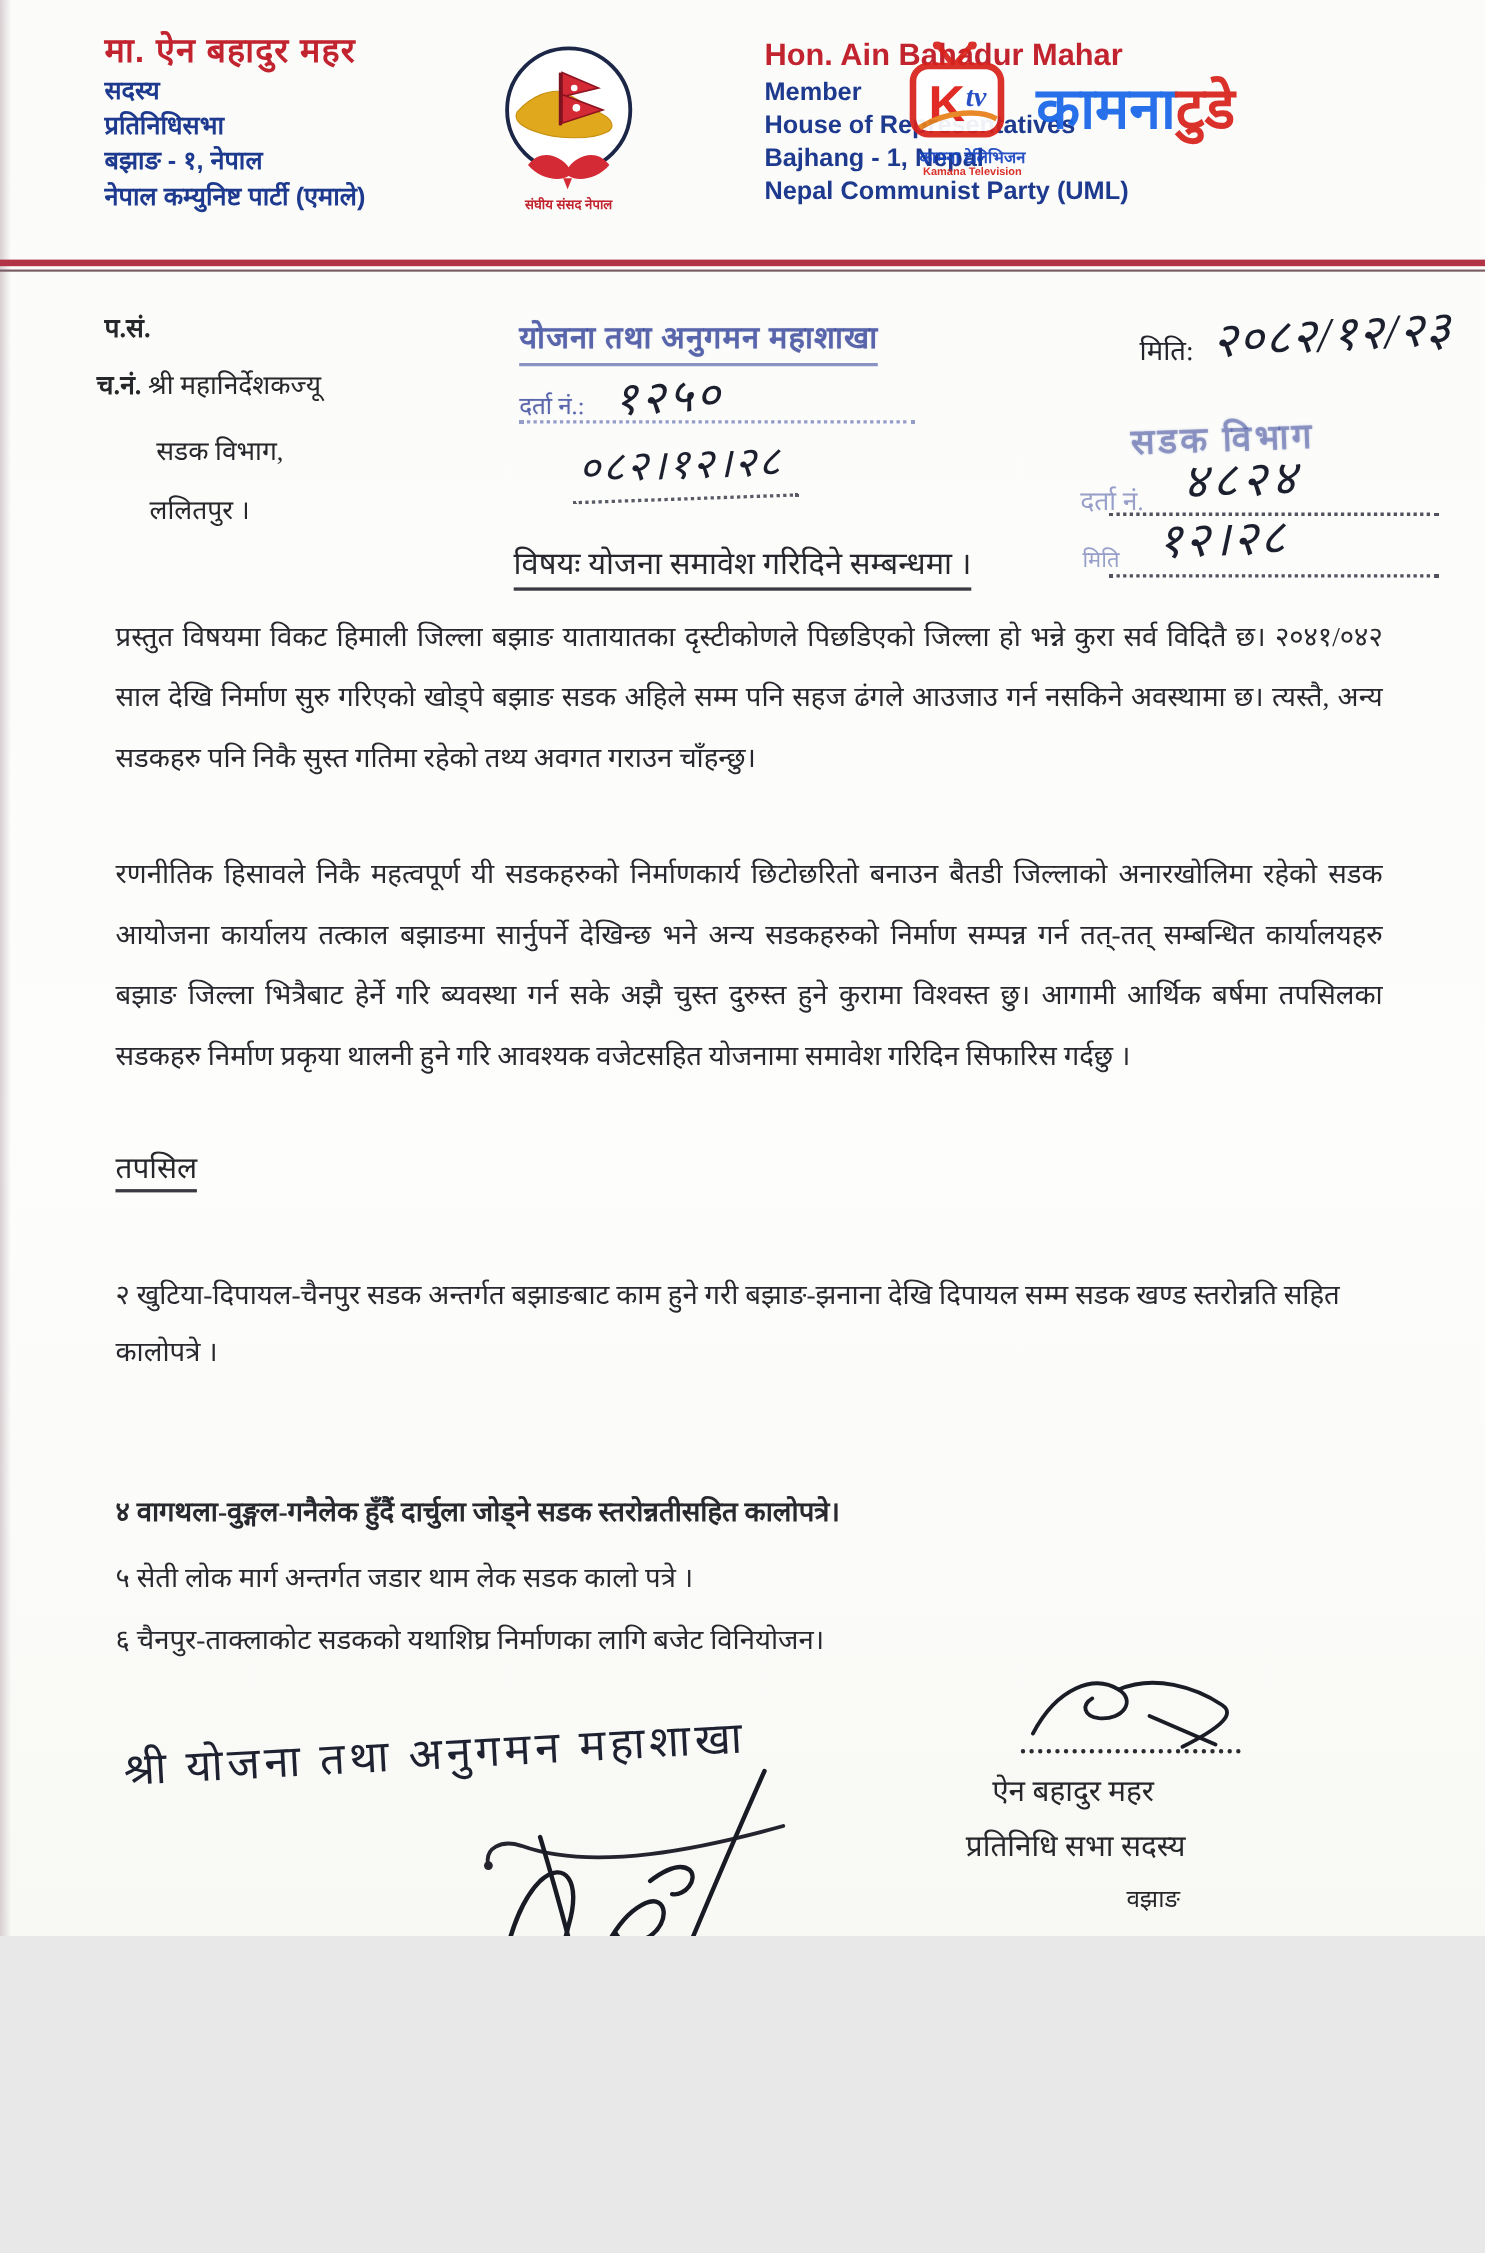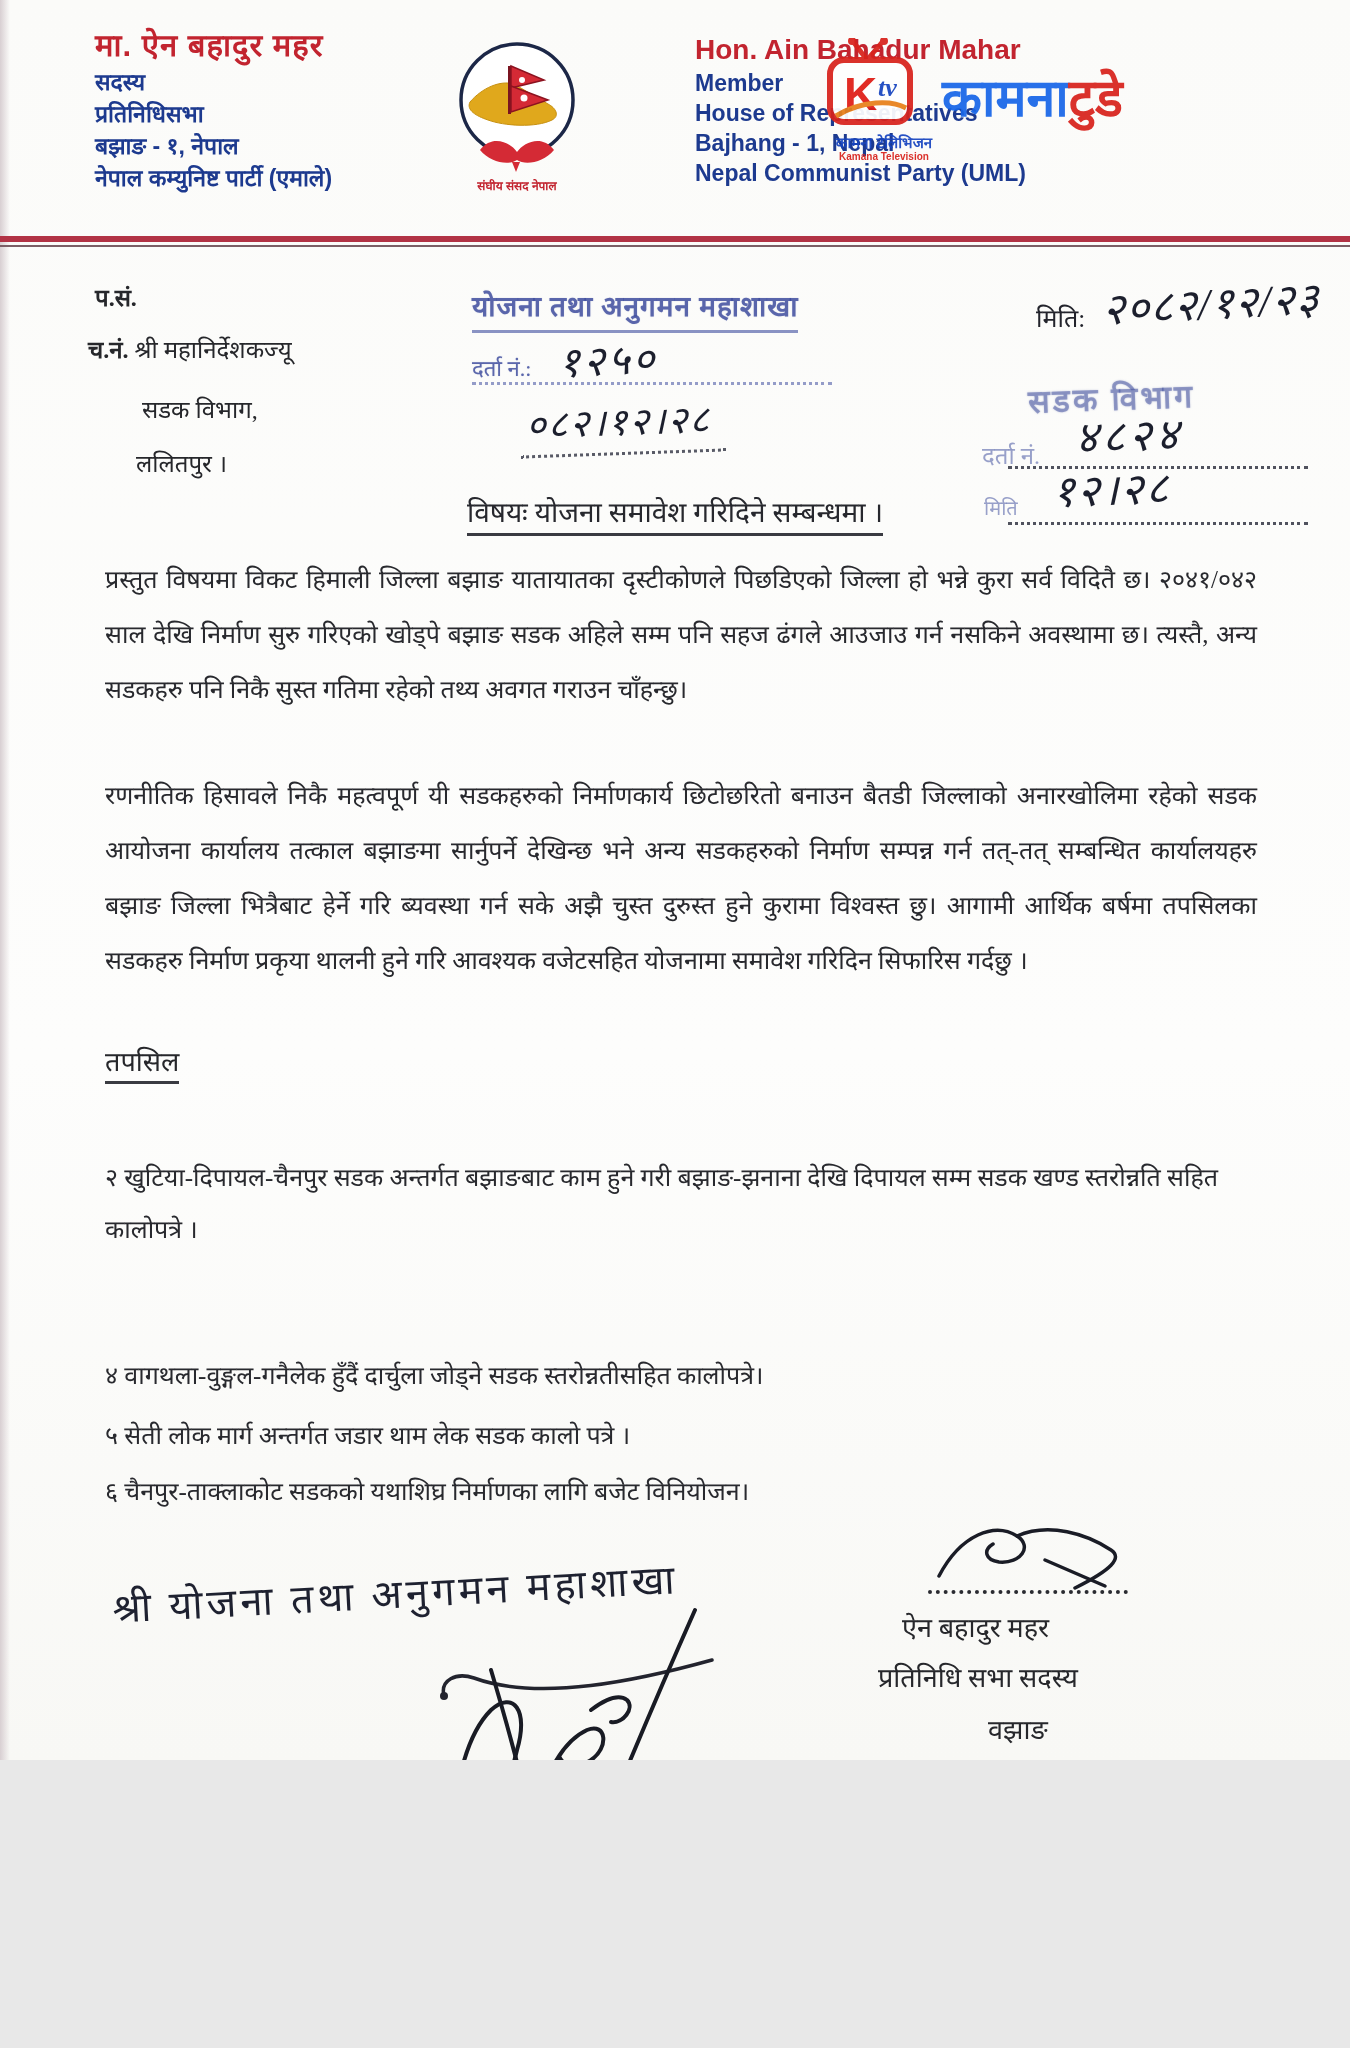--- a/index.html
+++ b/index.html
@@ -74,21 +74,21 @@
   .handnote{position:absolute;left:112px;top:1565px;font-size:40px;white-space:nowrap;
     transform:rotate(-3deg);letter-spacing:4px;color:#1e2130;}
   .sig-svg{position:absolute;}
   .bg-pmes{position:absolute;left:575px;top:1808px;font-size:40px;font-style:italic;
     transform:rotate(-6deg);letter-spacing:3px;color:#15161c;}
   .hand-botdate{position:absolute;left:688px;top:1886px;font-size:40px;font-style:italic;
     transform:rotate(-6deg);color:#15161c;}
   .sig-dots{position:absolute;left:928px;top:1560px;width:200px;height:30px;border-bottom:4px dotted #2a2b31;}
   .n1{left:902px;top:1608px;position:absolute;font-size:27px;}
   .n2{left:878px;top:1658px;position:absolute;font-size:27px;}
-  .n3{left:988px;top:1710px;position:absolute;font-size:27px;}
+  .n3{left:1024px;top:1710px;position:absolute;font-size:22px;}
   
   .footer-text{position:absolute;top:1952px;font-family:"Liberation Sans",sans-serif;
     font-weight:bold;font-size:31px;color:#1c3fae;}
   .f-mobile{left:78px;}
   .f-email{left:788px;}
   .desk{position:absolute;left:0;top:2022px;width:1350px;height:26px;
     background:linear-gradient(180deg,#4a3f20 0%,#8d7a33 35%,#a79244 70%,#6d5b26 100%);}
 </style>
 </head>
 <body>
@@ -185,21 +185,21 @@
   </div>
 
   <div class="para" style="top:552px;">प्रस्तुत विषयमा विकट हिमाली जिल्ला बझाङ यातायातका दृस्टीकोणले पिछडिएको जिल्ला हो भन्ने कुरा सर्व विदितै छ। २०४१/०४२ साल देखि निर्माण सुरु गरिएको खोड्पे बझाङ सडक अहिले सम्म पनि सहज ढंगले आउजाउ गर्न नसकिने अवस्थामा छ। त्यस्तै, अन्य सडकहरु पनि निकै सुस्त गतिमा रहेको तथ्य अवगत गराउन चाँहन्छु।</div>
   <div class="para" style="top:768px;">रणनीतिक हिसावले निकै महत्वपूर्ण यी सडकहरुको निर्माणकार्य छिटोछरितो बनाउन बैतडी जिल्लाको अनारखोलिमा रहेको सडक आयोजना कार्यालय तत्काल बझाङमा सार्नुपर्ने देखिन्छ भने अन्य सडकहरुको निर्माण सम्पन्न गर्न तत्-तत् सम्बन्धित कार्यालयहरु बझाङ जिल्ला भित्रैबाट हेर्ने गरि ब्यवस्था गर्न सके अझै चुस्त दुरुस्त हुने कुरामा विश्वस्त छु। आगामी आर्थिक बर्षमा तपसिलका सडकहरु निर्माण प्रकृया थालनी हुने गरि आवश्यक वजेटसहित योजनामा समावेश गरिदिन सिफारिस गर्दछु ।</div>
 
   <div class="tapasil">
     <span>तपसिल</span>
   </div>
 
   <div class="item" style="top:1152px;">२ खुटिया-दिपायल-चैनपुर सडक अन्तर्गत बझाङबाट काम हुने गरी बझाङ-झनाना देखि दिपायल सम्म सडक खण्ड स्तरोन्नति सहित कालोपत्रे ।</div>
-  <div class="item" style="top:1350px;">४ वागथला-वुङ्गल-गनैलेक हुँदैं दार्चुला जोड्ने सडक स्तरोन्नतीसहित कालोपत्रे।</div>
+  <div class="item" style="top:1350px;font-weight:bold;">४ वागथला-वुङ्गल-गनैलेक हुँदैं दार्चुला जोड्ने सडक स्तरोन्नतीसहित कालोपत्रे।</div>
   <div class="item" style="top:1410px;">५ सेती लोक मार्ग अन्तर्गत जडार थाम लेक सडक कालो पत्रे ।</div>
   <div class="item" style="top:1466px;">६ चैनपुर-ताक्लाकोट सडकको यथाशिघ्र निर्माणका लागि बजेट विनियोजन।</div>
 
   <div class="handnote">श्री योजना तथा अनुगमन महाशाखा</div>
 
   <svg class="sig-svg" style="left:430px;top:1652px;" width="290" height="60" viewBox="0 0 290 60">
     <path d="M14,44 C10,28 26,20 44,26 C110,50 210,28 282,8" stroke="#23242e" stroke-width="3.5" fill="none" stroke-linecap="round"></path>
     <circle cx="14" cy="44" r="4" fill="#23242e"></circle>
   </svg>
 

